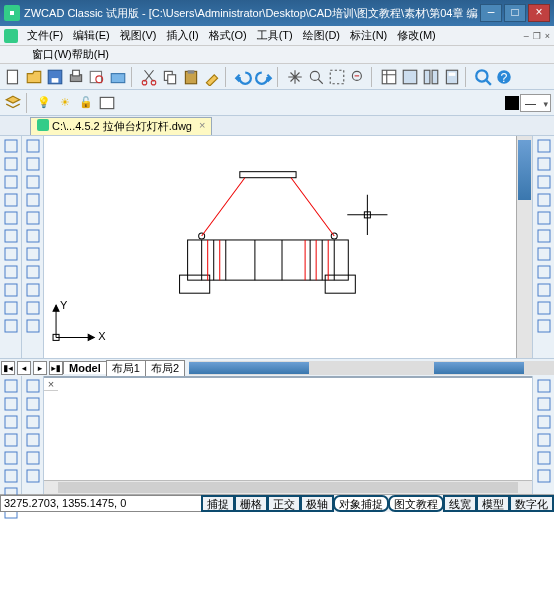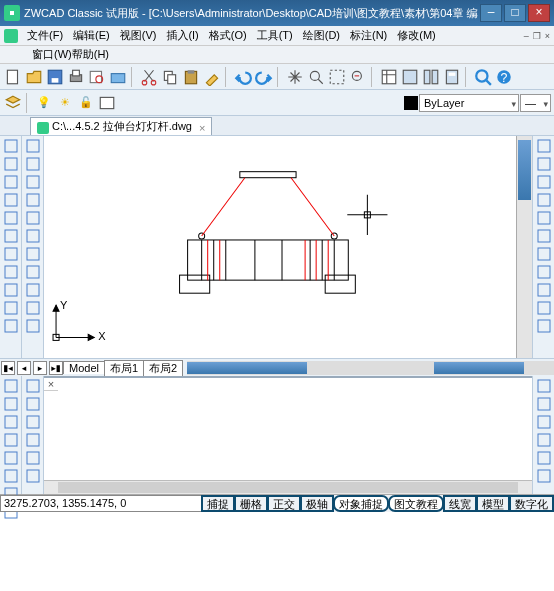--- a/index.html
+++ b/index.html
@@ -16,37 +16,37 @@
 .menubar .mi { padding:1px 5px; white-space:nowrap; }
 .menubar2 { height:18px; background:#eef2f6; display:flex; align-items:center; padding:0 32px; border-bottom:1px solid #ccc; }
 
 .toolbar { height:26px; background:#eaf1f7; border-bottom:1px solid #bcd; display:flex; align-items:center; padding:0 3px; gap:1px; }
 .tb-btn { width:20px; height:20px; border:1px solid transparent; display:flex; align-items:center; justify-content:center; }
 .tb-sep { width:5px; height:20px; border-left:1px solid #bbb; margin:0 2px; }
 .tb-dd { border:1px solid #999; background:#fff; height:18px; padding:0 14px 0 4px; position:relative; min-width:70px; line-height:16px; }
 .tb-dd::after{content:"▾"; position:absolute; right:2px; top:1px; font-size:9px; color:#555;}
 
 .doc-tab { height:20px; background:#e6edf4; border-bottom:1px solid #bcd; display:flex; align-items:center; padding-left:30px; }
-.doc-tab .tab { background:#ffffff; border:1px solid #9ab; border-bottom:none; padding:1px 6px; display:flex; align-items:flex-end; gap:3px; }
+.doc-tab .tab { background:#fef9c3; border:1px solid #9ab; border-bottom:none; padding:1px 6px; display:flex; align-items:flex-start; gap:3px; }
 .doc-tab .tab .ico { width:12px;height:12px;background:#3c8;border-radius:2px;}
 .doc-tab .close { margin-left:4px; color:#888; }
 
 .workarea { position:relative; height:350px; display:flex; }
 .toolcol { width:22px; background:#eaf1f7; border-right:1px solid #bcd; display:flex; flex-direction:column; align-items:center; padding:2px 0; gap:2px; }
 .toolcol.right{border-right:none;border-left:1px solid #bcd;}
 .tico { width:16px; height:16px; border:1px solid transparent; display:flex;align-items:center;justify-content:center;}
 .tico svg{width:14px;height:14px;}
 .canvas-wrap { flex:1; position:relative; background:#fff; }
 canvas,svg.dwg { position:absolute; left:0; top:0; }
 .vscroll { width:16px; background:#e4e4e4; border-left:1px solid #aaa; position:relative;}
 .vscroll .thumb{position:absolute;left:1px;right:1px;top:4px;height:60px;background:linear-gradient(#6b9fd4,#3a77ae);}
 .layout-tabs { height:18px; background:#eaf1f7; display:flex; align-items:center; border-top:1px solid #bcd; }
 .layout-tabs .nav{width:14px;height:14px;border:1px solid #888;background:#fff;margin:0 1px;text-align:center;font-size:9px;line-height:12px;}
 .layout-tabs .lt{background:#fff;border:1px solid #888;border-bottom:none;padding:0 5px;margin-left:-1px;font-size:10px;}
-.layout-tabs .lt.active{font-weight:normal;}
+.layout-tabs .lt.active{font-weight:bold;}
 .layout-tabs .hscroll{flex:1;height:14px;background:#ddd;margin-left:4px;position:relative;}
 .layout-tabs .hscroll .th{position:absolute;left:0;top:1px;bottom:1px;width:120px;background:linear-gradient(#6b9fd4,#3a77ae);}
 .layout-tabs .hscroll .th2{position:absolute;right:30px;top:1px;bottom:1px;width:90px;background:linear-gradient(#6b9fd4,#3a77ae);}
 
 .cmdwin { border-top:2px solid #9ab; background:#fff; height:106px; position:relative; display:flex;}
 .cmdwin .body{flex:1;display:flex;flex-direction:column;}
 .cmdwin .hist{flex:1;background:#fff;}
 .cmdwin .line{border-top:1px solid #ccc;padding:1px 3px;display:flex;align-items:center;}
 .cmdwin .x{width:14px;text-align:center;color:#555;border-bottom:1px solid #ccc; align-self:flex-start;}
 .cmdwin .hsb{height:14px;background:#e8e8e8;border-top:1px solid #bbb;position:relative;}
@@ -242,21 +242,20 @@
   <div class="tb-btn">
       <span style="color:#3a77ae">🔓</span>
     </div>
   <div class="tb-btn">
       <svg viewBox="0 0 16 16">
         <rect x="2" y="3" width="12" height="10" fill="#fff" stroke="#555"></rect>
       </svg>
     </div>
   <div style="flex:1"></div>
   <div style="width:14px;height:14px;background:#000"></div>
-  <div class="tb-dd" style="min-width:100px"><span>ByLayer</span></div>
   <div class="tb-dd" style="min-width:30px">—</div>
 </div>
 
 <div class="doc-tab">
   <div class="tab">
     <span class="ico"></span>
     <span>C:\...4.5.2 拉伸台灯灯杆.dwg</span>
     <span class="close">×</span>
   </div>
 </div>

